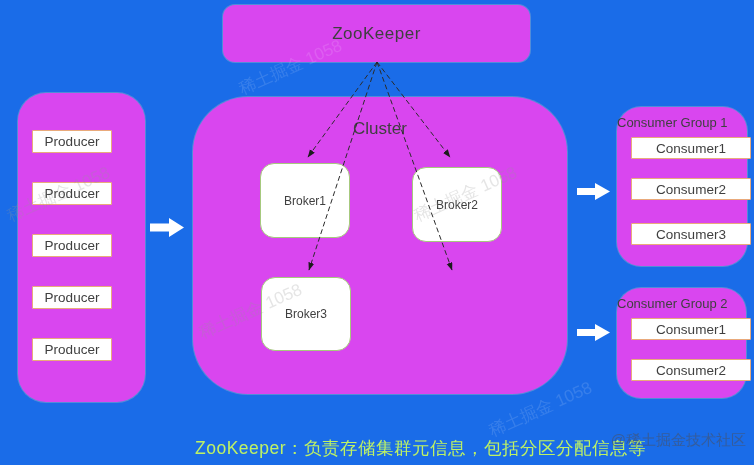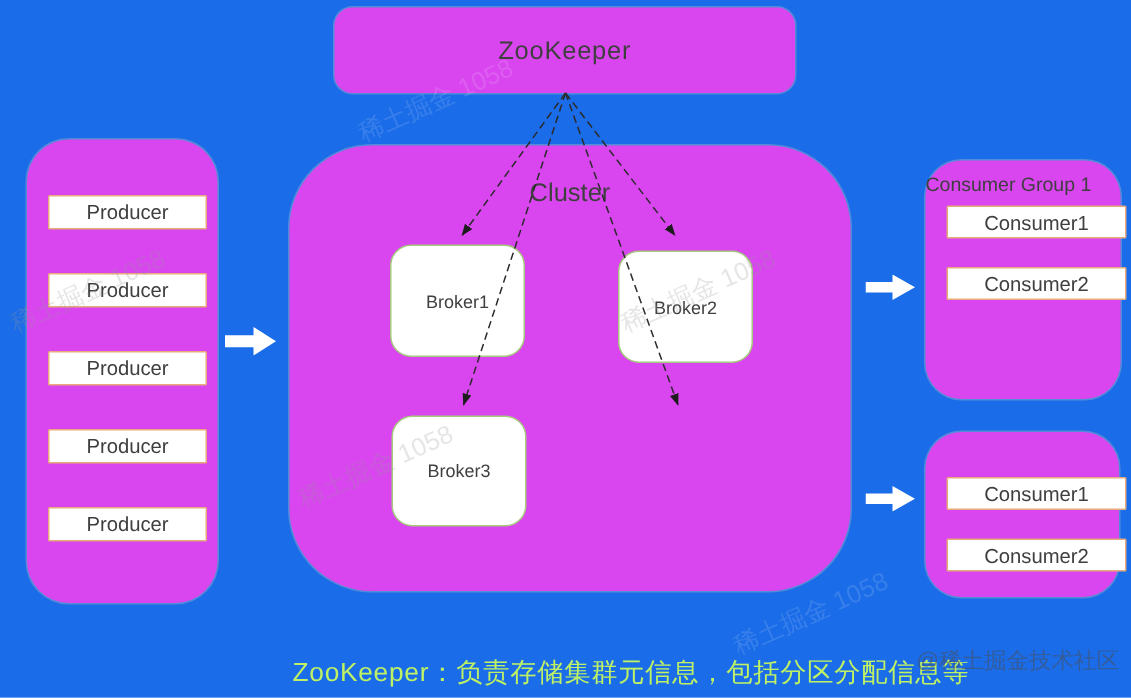--- a/index.html
+++ b/index.html
@@ -19,21 +19,21 @@
   .center-text { display: flex; align-items: center; justify-content: center; }
   .node-text { color: #3f3f3f; }
 
   
   #zk-box { left: 223px; top: 5px; width: 307px; height: 57px; border-radius: 12px; }
   #zk-box .label { font-size: 17px; letter-spacing: 0.5px; }
 
   
   #producers-panel { left: 18px; top: 93px; width: 127px; height: 309px; border-radius: 28px; }
   .producer-box {
-    position: absolute; left: 14px; width: 106px; height: 23px;
+    position: absolute; left: 14px; width: 80px; height: 23px;
     border: 1.5px solid #e9aa7b; background: #fff; border-radius: 1px;
     font-size: 13.5px;
   }
 
   
   #cluster-panel { left: 193px; top: 97px; width: 374px; height: 297px; border-radius: 55px; }
   #cluster-label {
     position: absolute; left: 0; top: 22px; width: 100%;
     text-align: center; font-size: 17px;
   }
@@ -120,23 +120,25 @@
     <div id="cluster-label" class="node-text">Cluster</div>
     <div id="broker1" class="broker-box center-text node-text">Broker1</div>
     <div id="broker2" class="broker-box center-text node-text">Broker2</div>
     <div id="broker3" class="broker-box center-text node-text">Broker3</div>
   </div>
 
   <div id="cg1" class="panel cg-panel">
     <div class="cg-title">Consumer Group 1</div>
     <div class="consumer-box c1 center-text node-text">Consumer1</div>
     <div class="consumer-box c2 center-text node-text">Consumer2</div>
+    <div class="consumer-box c3 center-text node-text">Consumer3</div>
   </div>
 
   <div id="cg2" class="panel cg-panel">
+    <div class="cg-title">Consumer Group 2</div>
     <div class="consumer-box c1 center-text node-text">Consumer1</div>
     <div class="consumer-box c2 center-text node-text">Consumer2</div>
   </div>
 
   <svg id="connectors" width="754" height="465" viewBox="0 0 754 465">
     <defs>
       <marker id="ah" markerWidth="9" markerHeight="7" refX="7.5" refY="3" orient="auto">
         <path d="M0,0 L8,3 L0,6 Z" fill="#1c1c1c"></path>
       </marker>
     </defs>

